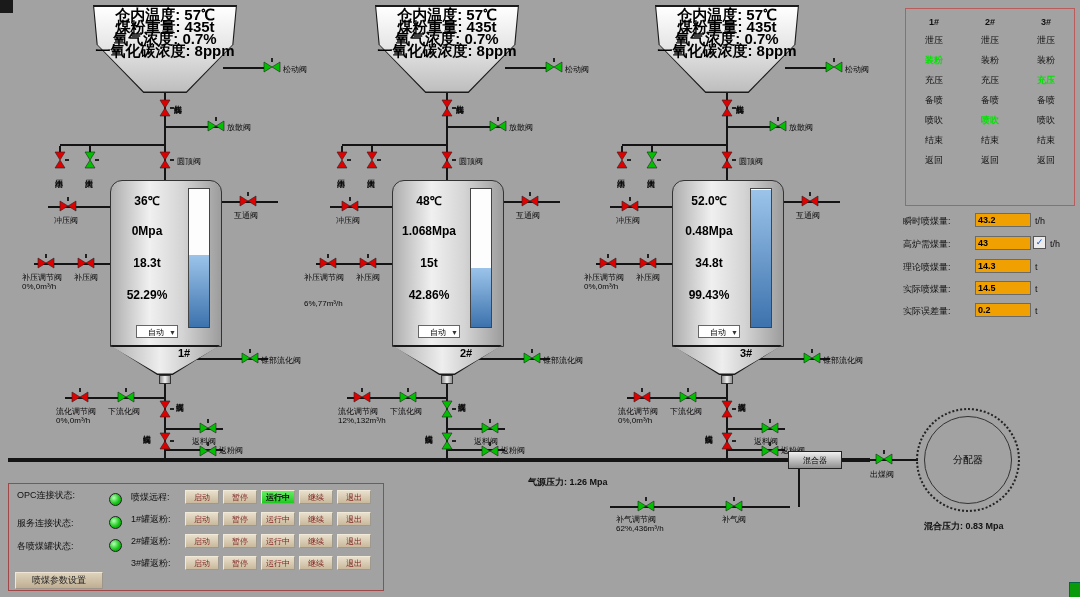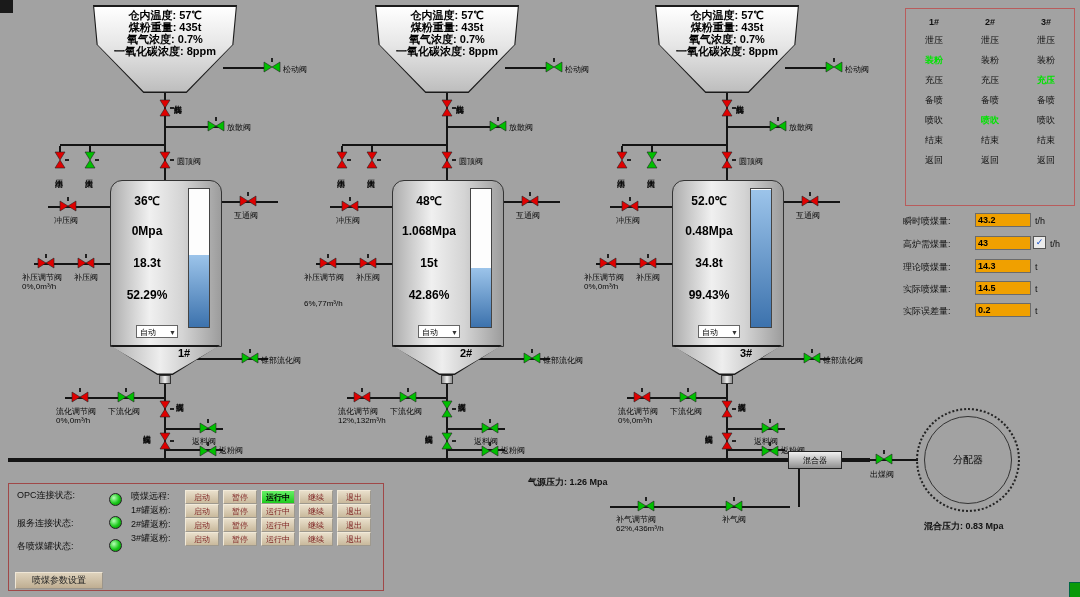--- a/index.html
+++ b/index.html
@@ -14,27 +14,27 @@
   .valve.r{color:#e00000;}
   .valve svg{display:block;overflow:visible;}
   .valve svg path{fill:currentColor;stroke:#222;stroke-width:.6;}
   .valve.vert{transform:rotate(90deg);}
   .valve::before{content:"";position:absolute;left:7px;top:-4px;width:2px;height:4px;background:#222;}
   
   .silo{position:absolute;top:5px;width:290px;height:455px;}
   .hopper .shell,.hopper .face{position:absolute;clip-path:polygon(10% 0,90% 0,88% 45%,62% 100%,38% 100%,12% 45%);}
   .hopper .shell{inset:0;background:#1a1a1a;}
   .hopper .face{inset:1.5px;background:linear-gradient(180deg,#ffffff,#e6e6e6 45%,#bdbdbd);}
-  .hopper .info{position:absolute;top:4px;left:0;right:0;text-align:center;font-size:11px;font-weight:bold;color:#000;line-height:12px;}
+  .hopper .info{position:absolute;top:4px;left:0;right:0;text-align:center;font-size:15px;font-weight:bold;color:#000;line-height:12px;}
   .tank{position:absolute;left:90px;top:175px;width:110px;height:165px;border:1px solid #333;border-radius:12px 12px 0 0;
         background:linear-gradient(90deg,#adadad,#f0f0f0 35%,#d4d4d4 65%,#9c9c9c);}
   .gauge{position:absolute;left:168px;top:183px;width:20px;height:138px;background:#fdfdfd;border:1px solid #444;}
   .gauge .fill{position:absolute;bottom:0;left:0;right:0;background:linear-gradient(180deg,#9cc4ea,#3c72ad);}
   .tank-text{position:absolute;left:92px;width:70px;text-align:center;font-weight:bold;font-size:12px;color:#000;}
-  .mode{position:absolute;left:116px;top:320px;width:42px;height:13px;background:#fff;border:1px solid #666;font-size:8px;line-height:13px;padding-left:3px;box-sizing:border-box;}
+  .mode{position:absolute;left:116px;top:320px;width:42px;height:13px;background:#fff;border:1px solid #666;font-size:8px;line-height:13px;padding-left:11px;box-sizing:border-box;}
   .mode .arr{position:absolute;right:1px;top:0;font-size:7px;color:#333;}
   .funnel .shell,.funnel .face{position:absolute;clip-path:polygon(0 0,100% 0,57% 100%,43% 100%);}
   .funnel .shell{inset:0;background:#1a1a1a;}
   .funnel .face{inset:1.5px;background:linear-gradient(90deg,#b0b0b0,#eeeeee 45%,#a8a8a8);}
   .nozzle{position:absolute;left:139px;top:370px;width:12px;height:9px;background:linear-gradient(90deg,#8f8f8f,#efefef,#8f8f8f);border:1px solid #333;box-sizing:border-box;}
   .silo-num{position:absolute;font-size:11px;font-weight:bold;color:#000;}
   
   .rpanel{position:absolute;left:905px;top:8px;width:168px;height:196px;border:1px solid #b85c5c;}
   .rpanel-title{text-align:center;font-size:9px;font-weight:bold;color:#111;padding-top:6px;}
   .st-head{display:flex;margin-top:8px;}
@@ -48,21 +48,21 @@
   .mval{display:inline-block;width:50px;background:#f0a000;border:1px solid #6b6b6b;font-size:9px;font-weight:bold;color:#000;padding:0 2px;height:12px;line-height:12px;vertical-align:middle;}
   .munit{font-size:9px;margin-left:4px;color:#111;}
   .chk{display:inline-block;width:11px;height:11px;background:#ececec;border:1px solid #555;font-size:9px;line-height:11px;color:#1550c8;text-align:center;margin-left:2px;vertical-align:middle;}
   
   .cpanel{position:absolute;left:8px;top:483px;width:374px;height:106px;border:1px solid #a04848;}
   .stat-row{position:absolute;font-size:9px;color:#111;}
   .light{position:absolute;width:11px;height:11px;border-radius:50%;border:1px solid #222;
          background:radial-gradient(circle at 35% 35%,#b6ffb6,#18c818 55%,#0a7a0a);}
   .param-btn{position:absolute;left:6px;top:88px;width:88px;height:17px;background:linear-gradient(#ded2bc,#bfae92);border:1px outset #efe6d6;font-size:9px;color:#222;font-family:inherit;}
   #ctrl-rows{position:absolute;left:122px;top:6px;}
-  .ctl-row{display:flex;gap:4px;margin-bottom:0;align-items:flex-start;}
+  .ctl-row{display:flex;gap:4px;margin-bottom:8px;align-items:center;}
   .ctl-lab{width:50px;font-size:9px;color:#111;}
   .btn{width:34px;height:14px;font-size:8px;line-height:11px;text-align:center;color:#7c1f1f;
        background:linear-gradient(#e9dfcb,#c9b99c);border:1px outset #f2ead9;padding:0;font-family:inherit;}
   .btn.on{background:linear-gradient(#66f066,#1ecb1e);color:#000;font-weight:bold;}
   
   .ptext{position:absolute;font-size:9px;font-weight:bold;color:#111;white-space:nowrap;}
   .mixer{position:absolute;left:788px;top:451px;width:54px;height:18px;background:linear-gradient(#f0f0f0,#909090);
          border:1px solid #222;font-size:8px;text-align:center;line-height:18px;color:#000;box-sizing:border-box;}
   .distributor{position:absolute;left:916px;top:408px;width:104px;height:104px;border:2px dotted #222;border-radius:50%;box-sizing:border-box;}
   .distributor::before{content:"";position:absolute;inset:6px;border:1px solid #333;border-radius:50%;}

